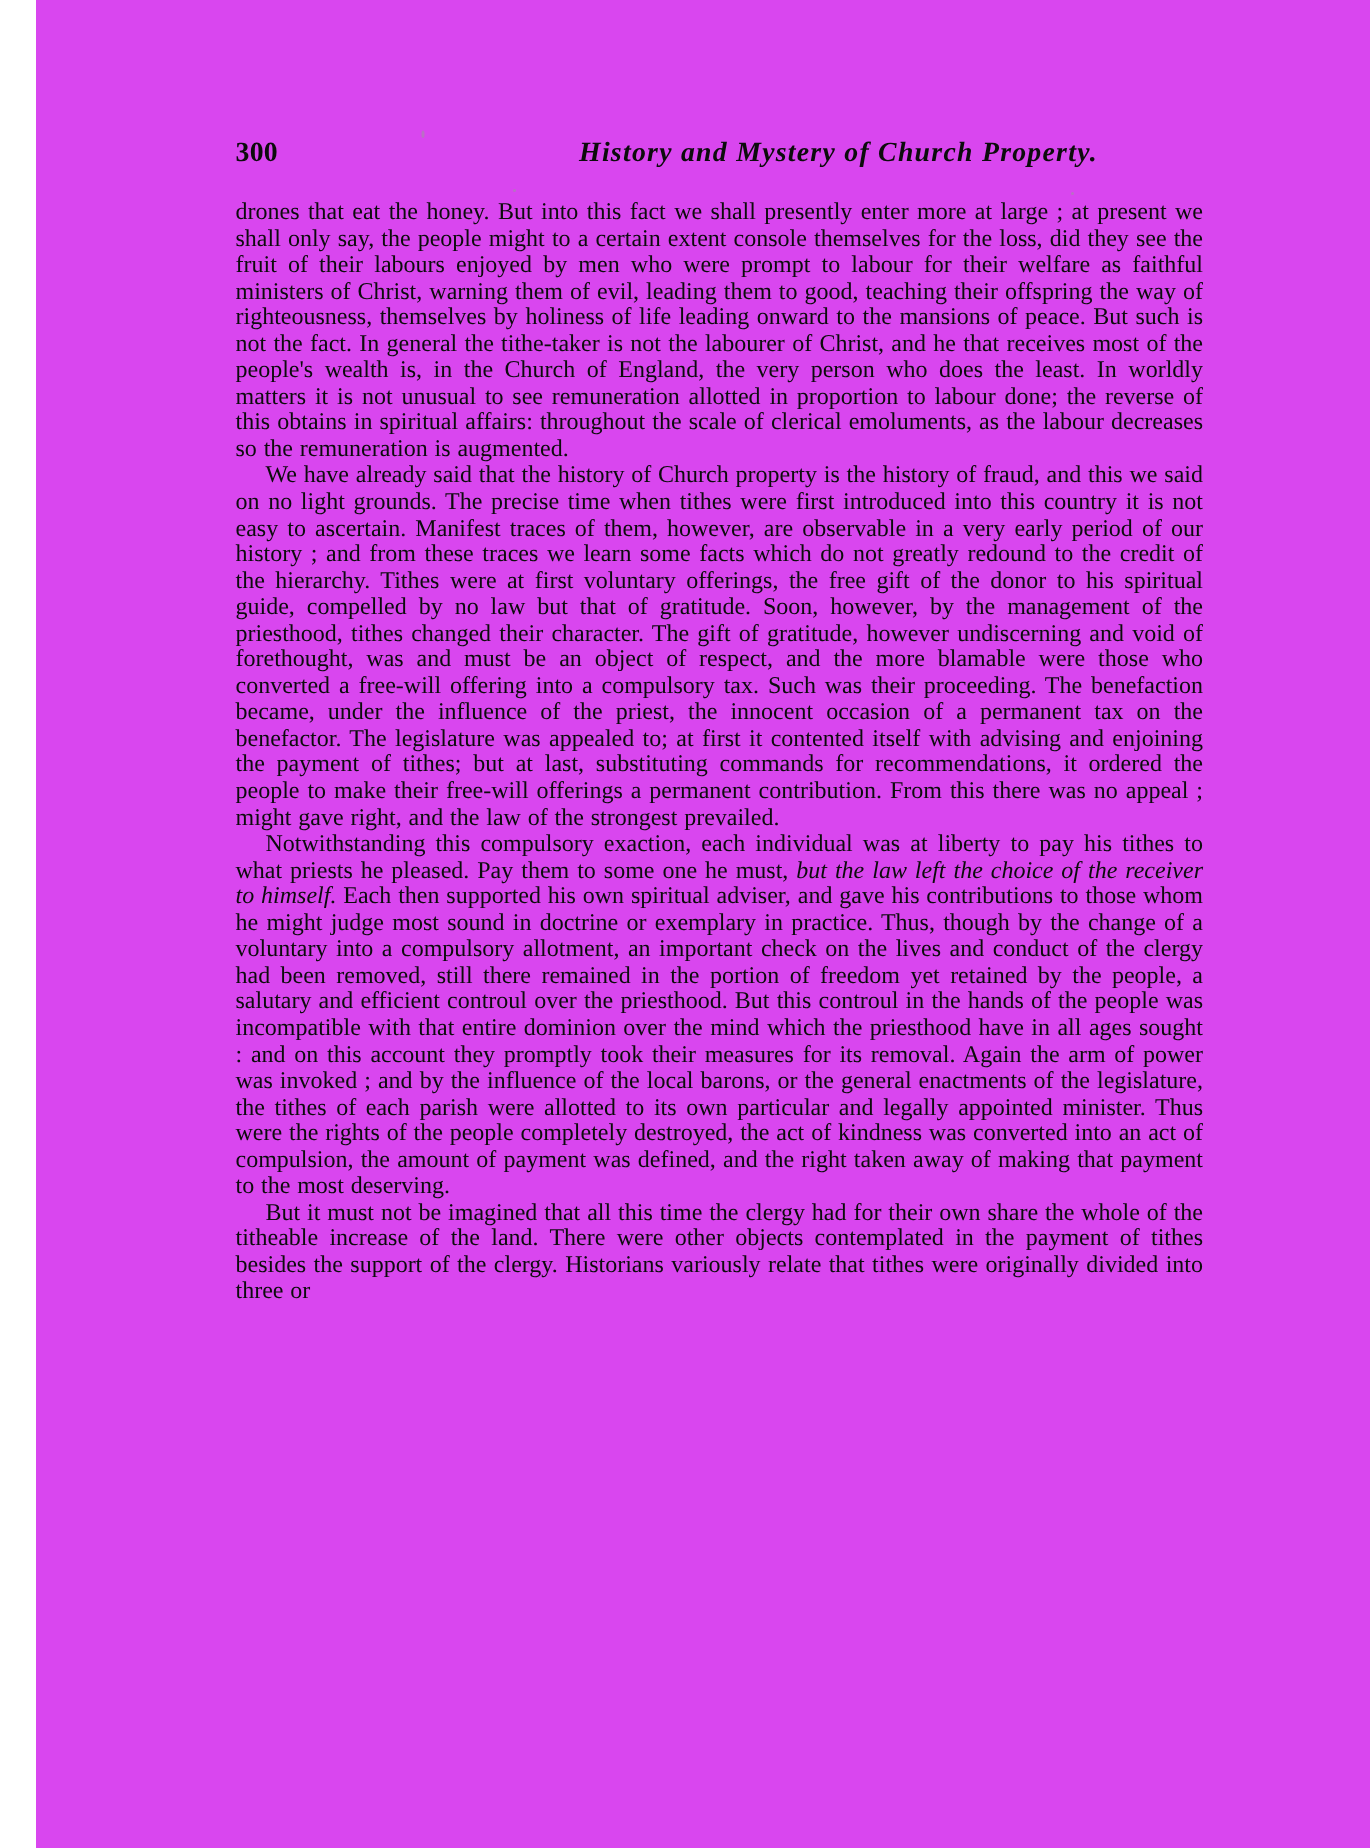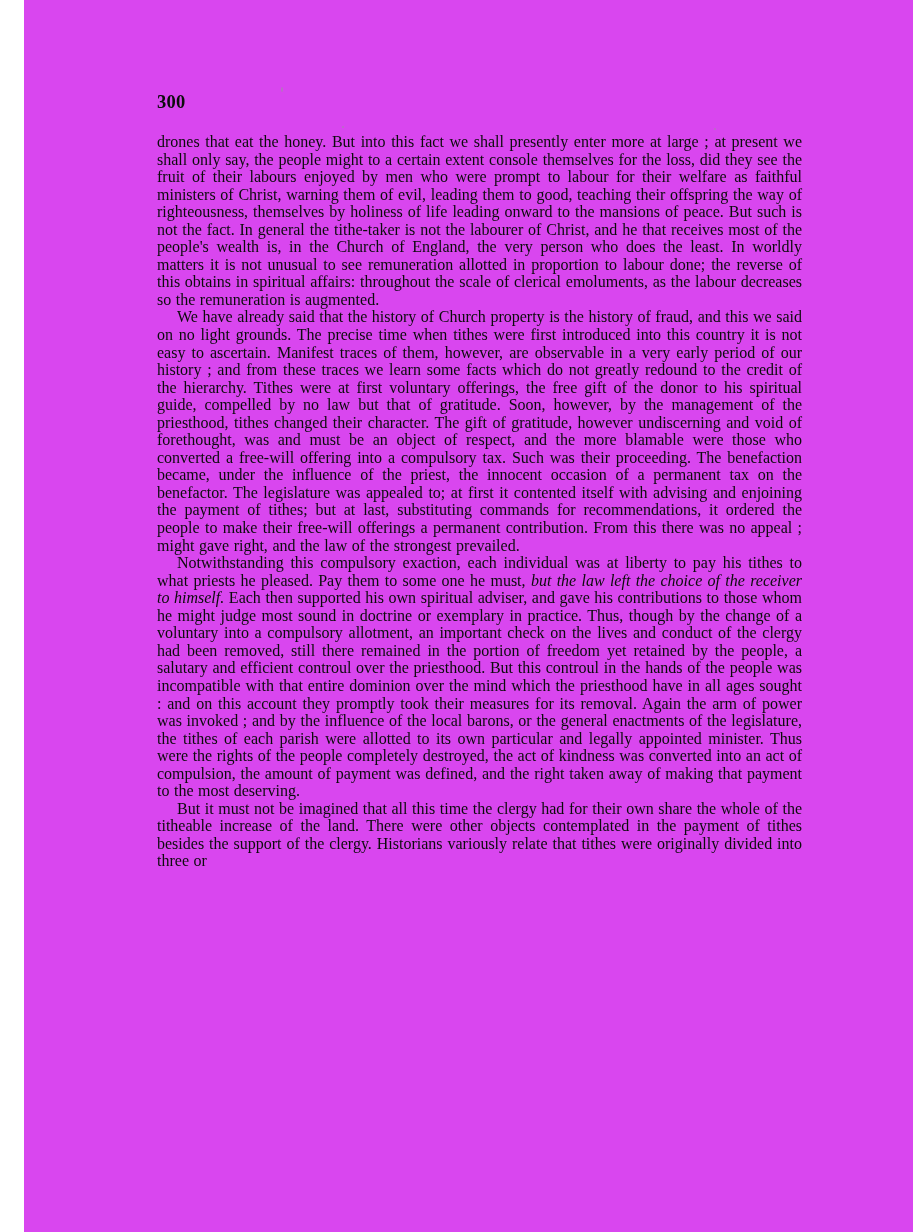--- a/index.html
+++ b/index.html
@@ -89,20 +89,21 @@
 <body>
 
 <div class="page">
 
   <div class="speck" style="left:257px; top:87px; width:2px; height:5px;"></div>
   <div class="speck" style="left:318px; top:126px; width:2px; height:2px;"></div>
   <div class="speck" style="left:690px; top:128px; width:2px; height:2px;"></div>
 
   <div class="running-head">
     <span class="folio">300</span>
+    <span class="head-title">History and Mystery of Church Property.</span>
   </div>
 
   <div class="column">
 
     <p class="para first">
       <span>drones that eat the honey. But into this fact we shall presently enter more at large ; at present we shall only say, the people might to a certain extent console themselves for the loss, did they see the fruit of their labours enjoyed by men who were prompt to labour for their welfare as faithful ministers of Christ, warning them of evil, leading them to good, teaching their offspring the way of righteousness, themselves by holiness of life leading onward to the mansions of peace. But such is not the fact. In general the tithe-taker is not the labourer of Christ, and he that receives most of the people's wealth is, in the Church of England, the very person who does the least. In worldly matters it is not unusual to see remuneration allotted in proportion to labour done; the reverse of this obtains in spiritual affairs: throughout the scale of clerical emoluments, as the labour decreases so the remuneration is augmented.</span>
     </p>
 
     <p class="para">
       <span>We have already said that the history of Church property is the history of fraud, and this we said on no light grounds. The precise time when tithes were first introduced into this country it is not easy to ascertain. Manifest traces of them, however, are observable in a very early period of our history ; and from these traces we learn some facts which do not greatly redound to the credit of the hierarchy. Tithes were at first voluntary offerings, the free gift of the donor to his spiritual guide, compelled by no law but that of gratitude. Soon, however, by the management of the priesthood, tithes changed their character. The gift of gratitude, however undiscerning and void of forethought, was and must be an object of respect, and the more blamable were those who converted a free-will offering into a compulsory tax. Such was their proceeding. The benefaction became, under the influence of the priest, the innocent occasion of a permanent tax on the benefactor. The legislature was appealed to; at first it contented itself with advising and enjoining the payment of tithes; but at last, substituting commands for recommendations, it ordered the people to make their free-will offerings a permanent contribution. From this there was no appeal ; might gave right, and the law of the strongest prevailed.</span>

